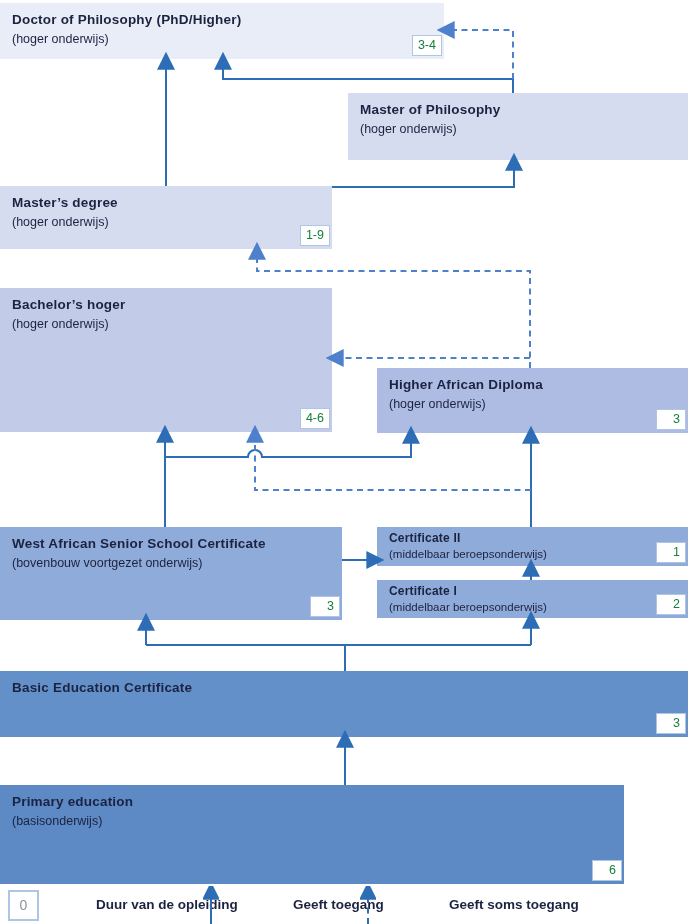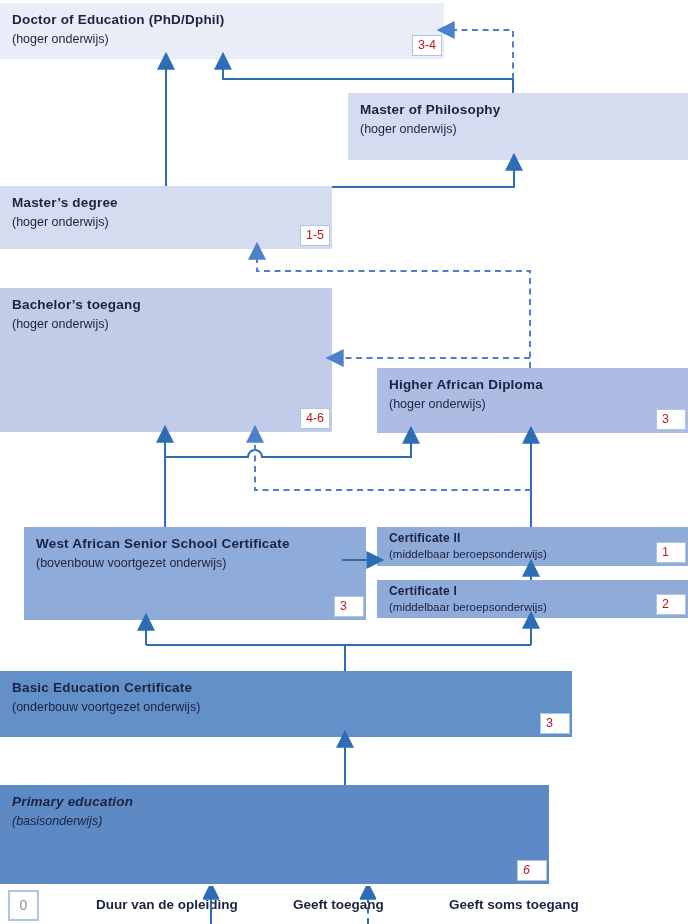--- a/index.html
+++ b/index.html
@@ -8,44 +8,44 @@
     font-family:"Liberation Sans","DejaVu Sans",sans-serif;color:#1c2340;
   }
   .box{position:absolute;box-sizing:border-box;padding:7px 12px 0 12px;}
   .box .t{font-weight:bold;font-size:13.5px;line-height:1.5;letter-spacing:.2px;}
   .box .s{font-size:12.5px;line-height:1.45;}
   .box.small{padding-top:3px;}
   .box.small .t{font-size:12px;line-height:1.45;}
   .box.small .s{font-size:11.5px;line-height:1.3;}
   .badge{
     position:absolute;right:2px;bottom:3px;background:#ffffff;border:1.5px solid #aec6e3;
-    color:#b91c1c;font-size:12.5px;height:19px;line-height:19px;min-width:18px;
-    padding:0 5px;text-align:left;box-sizing:content-box;
+    color:#15803d;font-size:12.5px;height:19px;line-height:19px;min-width:18px;
+    padding:0 5px;text-align:right;box-sizing:content-box;
   }
   
   .c-phd{background:#e9edf8;}
   .c-mphil{background:#d5dcf0;}
   .c-masters{background:#d5dcf0;padding-left:12px;}
   .c-bachelors{background:#c2cce9;}
   .c-hnd{background:#aebce3;}
   .c-sec{background:#8fabd9;}
   .c-basic{background:#6490ca;}
   .c-primary{background:#5d89c5;}
 
   
   #b-phd{left:0;top:3px;width:444px;height:56px;}
   #b-mphil{left:348px;top:93px;width:391px;height:67px;}
   #b-masters{left:0;top:186px;width:332px;height:63px;}
   #b-bachelors{left:0;top:288px;width:332px;height:144px;}
   #b-hnd{left:377px;top:368px;width:311px;height:65px;}
-  #b-wassc{left:0;top:527px;width:342px;height:93px;margin-left:24px;}
+  #b-wassc{left:0;top:527px;width:342px;height:93px;}
   #b-cert2{left:377px;top:527px;width:311px;height:39px;}
   #b-cert1{left:377px;top:580px;width:311px;height:38px;}
-  #b-basic{left:0;top:671px;width:572px;height:66px;}
-  #b-primary{left:0;top:785px;width:549px;height:99px;font-style:italic;}
+  #b-basic{left:0;top:671px;width:688px;height:66px;}
+  #b-primary{left:0;top:785px;width:624px;height:99px;}
 
   #arrow-layer{position:absolute;left:0;top:0;width:688px;height:924px;pointer-events:none;}
 
   
   .legend-item{position:absolute;font-size:13.5px;font-weight:bold;color:#1c2340;padding-left:48px;}
   #legend-badge{
     position:absolute;left:8px;top:890px;width:27px;height:27px;background:#fff;
     border:2px solid #aec6e3;color:#8b929c;font-size:14px;line-height:27px;text-align:center;
   }
   #legend-duration-label{left:48px;top:897px;}
@@ -54,39 +54,39 @@
   .legend-arrow{position:absolute;top:886px;width:16px;height:38px;}
   #legend-solid-arrow{left:203px;}
   #legend-dashed-arrow{left:360px;}
 </style>
 </head>
 <body>
 
 <div id="canvas">
 
   <div class="box c-phd" id="b-phd">
-    <div class="t">Doctor of Education (PhD/Dphil)</div>
+    <div class="t">Doctor of Philosophy (PhD/Higher)</div>
     <div class="s">(hoger onderwijs)</div>
     <div class="badge">3-4</div>
   </div>
 
   <div class="box c-mphil" id="b-mphil">
     <div class="t">Master of Philosophy</div>
     <div class="s">(hoger onderwijs)</div>
     <div class="badge">2</div>
   </div>
 
   <div class="box c-masters" id="b-masters">
     <div class="t">Master’s degree</div>
     <div class="s">(hoger onderwijs)</div>
-    <div class="badge">1-5</div>
+    <div class="badge">1-9</div>
   </div>
 
   <div class="box c-bachelors" id="b-bachelors">
-    <div class="t">Bachelor’s toegang</div>
+    <div class="t">Bachelor’s hoger</div>
     <div class="s">(hoger onderwijs)</div>
     <div class="badge">4-6</div>
   </div>
 
   <div class="box c-hnd" id="b-hnd">
     <div class="t">Higher African Diploma</div>
     <div class="s">(hoger onderwijs)</div>
     <div class="badge">3</div>
   </div>
 
@@ -103,21 +103,20 @@
   </div>
 
   <div class="box small c-sec" id="b-cert1">
     <div class="t">Certificate I</div>
     <div class="s">(middelbaar beroepsonderwijs)</div>
     <div class="badge">2</div>
   </div>
 
   <div class="box c-basic" id="b-basic">
     <div class="t">Basic Education Certificate</div>
-    <div class="s">(onderbouw voortgezet onderwijs)</div>
     <div class="badge">3</div>
   </div>
 
   <div class="box c-primary" id="b-primary">
     <div class="t">Primary education</div>
     <div class="s">(basisonderwijs)</div>
     <div class="badge">6</div>
   </div>
 
   <svg id="arrow-layer" viewBox="0 0 688 924" xmlns="http://www.w3.org/2000/svg">

